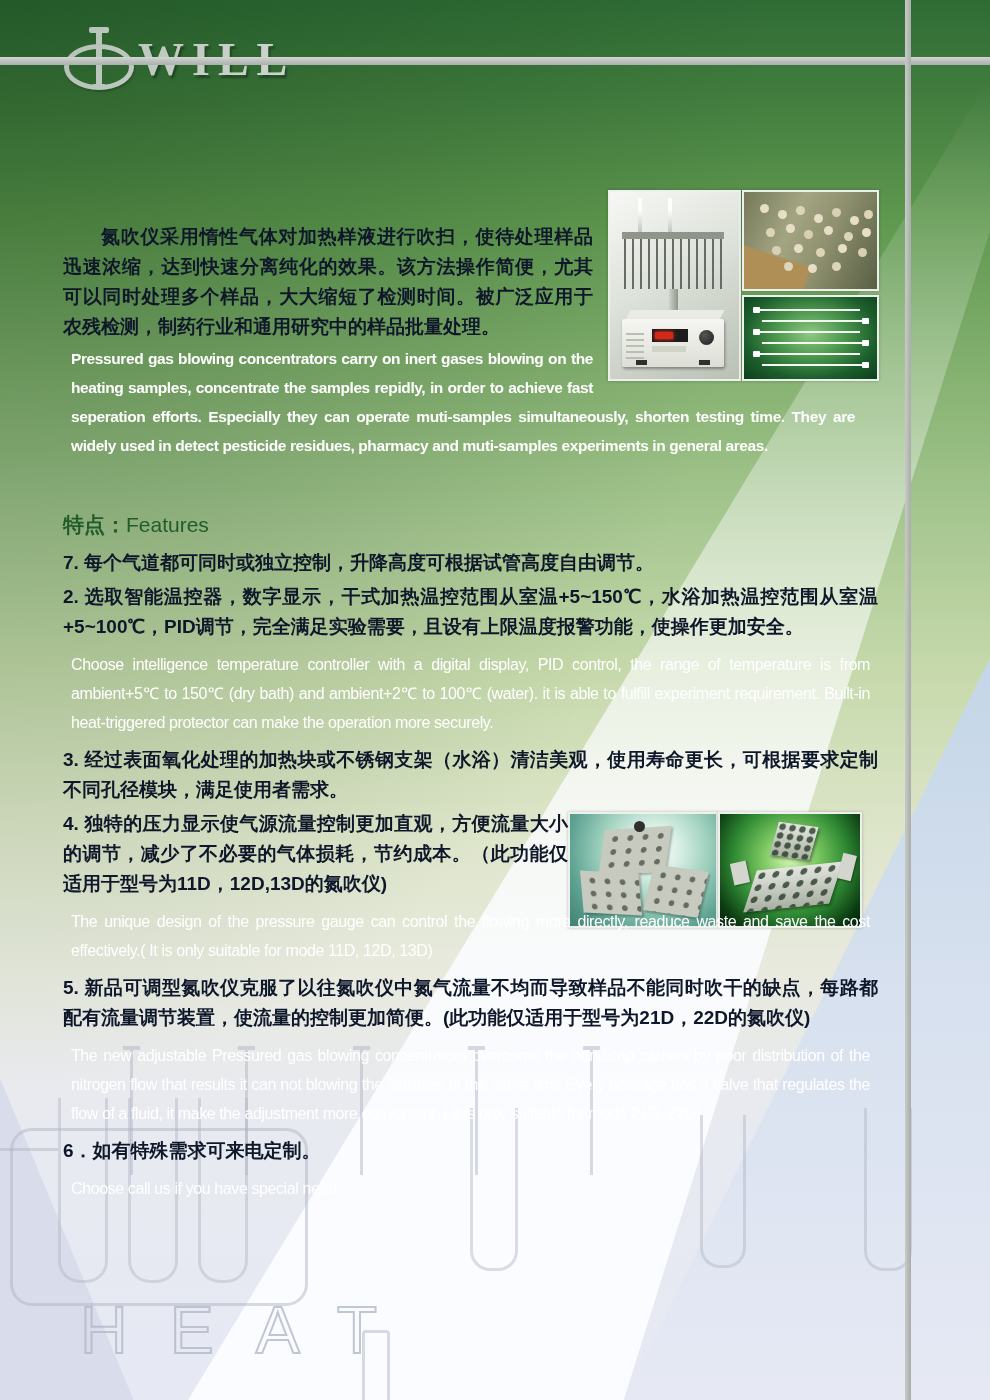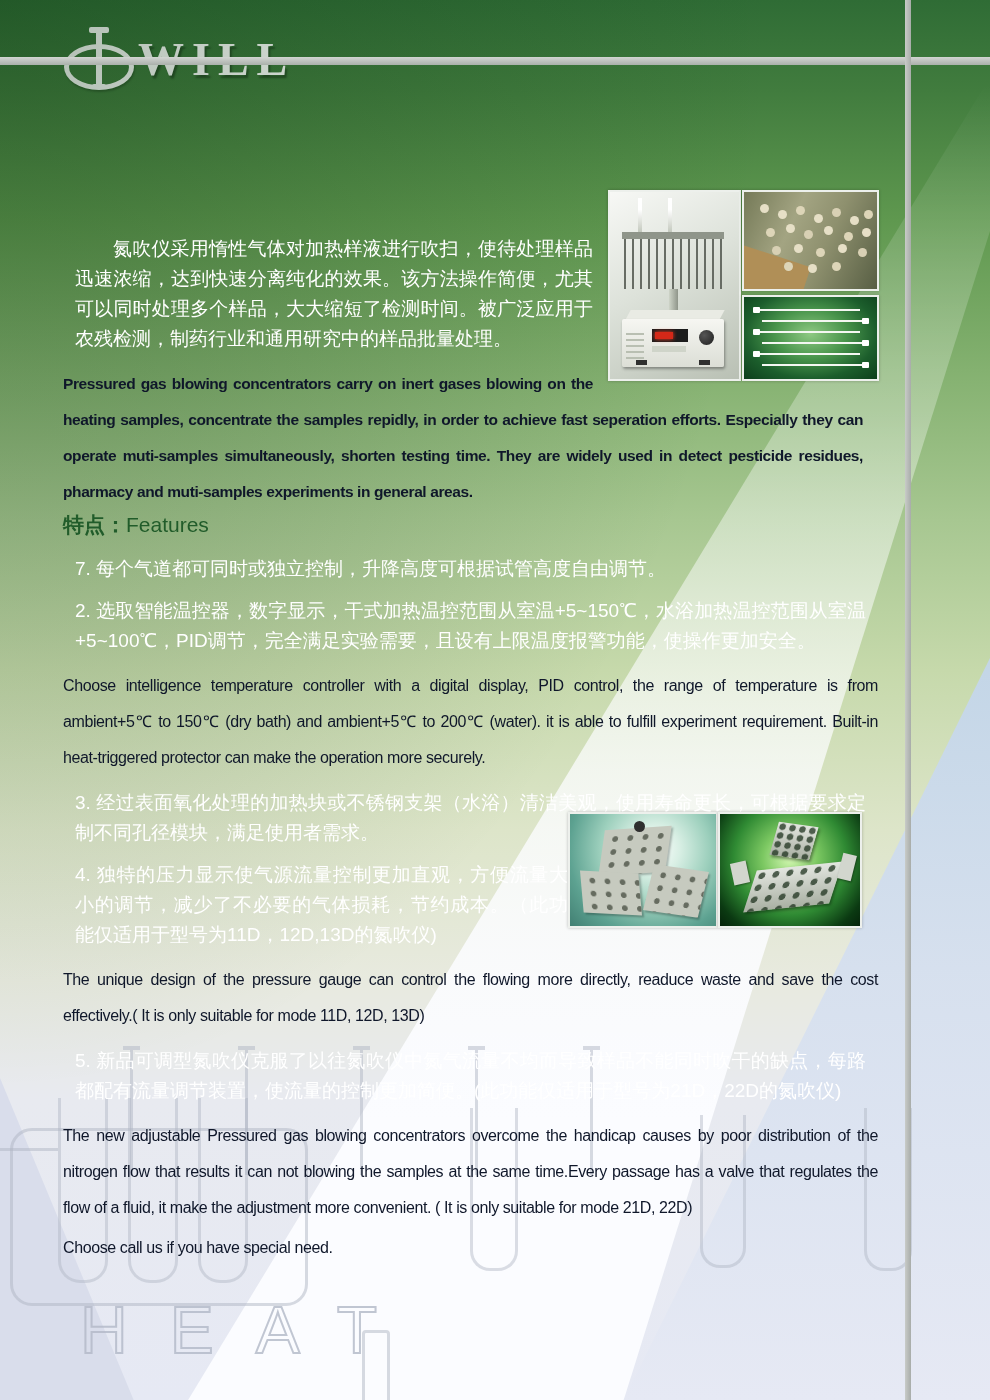--- a/index.html
+++ b/index.html
@@ -54,24 +54,24 @@
   .logo-pin-cap{left:89px;top:27px;width:20px;height:6px;background:#fff;border-radius:2px;}
   .logo-pin-stem{left:96px;top:30px;width:6px;height:56px;background:#fff;}
   .logo-pin-base{left:92px;top:84px;width:14px;height:5px;background:#fff;border-radius:2px;}
   .logo-text{left:138px;top:33px;font-family:"Liberation Serif",serif;font-size:46px;
       font-weight:700;letter-spacing:8px;color:#fff;
       text-shadow:2px 3px 2px rgba(20,40,20,.55);}
 
   
   .title{left:63px;top:160px;z-index:6;font-size:27px;font-weight:700;
       letter-spacing:1px;color:#3a8c3e;}
-  .zh{font-size:19px;line-height:30px;font-weight:400;color:#ffffff;
-      text-align:justify;margin:12px;}
-  .en{font-size:16px;line-height:36px;font-weight:400;color:#0f172a;
-      letter-spacing:-.4px;text-align:justify;margin:0;}
+  .zh{font-size:19px;line-height:30px;font-weight:700;color:#0f172a;
+      text-align:justify;margin:0;}
+  .en{font-size:16px;line-height:29px;font-weight:400;color:#ffffff;
+      letter-spacing:-.4px;text-align:justify;margin:8px;}
   .intro{left:63px;top:222px;width:800px;z-index:6;}
   .intro .zh{text-indent:2em;}
   .intro .en{font-size:15.5px;font-weight:700;margin-top:2px;}
   .spacer-r{float:right;width:270px;height:180px;}
   .features{left:63px;top:508px;width:815px;z-index:6;}
   .feat-head{margin:0 0 6px 0;font-size:21px;color:#215c2a;line-height:34px;}
   .feat-head .h-zh{font-weight:700;}
   .feat-head .h-en{font-weight:400;margin-top:22px;}
   .feature{margin:0 0 4px 0;}
   .spacer-img{float:right;width:310px;height:85px;}
@@ -226,39 +226,40 @@
 
   <div class="abs features">
     <p class="feat-head"><span class="h-zh">特点：</span><span class="h-en">Features</span></p>
 
     <div class="feature">
       <p class="zh">7. 每个气道都可同时或独立控制，升降高度可根据试管高度自由调节。</p>
     </div>
 
     <div class="feature">
       <p class="zh">2. 选取智能温控器，数字显示，干式加热温控范围从室温+5~150℃，水浴加热温控范围从室温+5~100℃，PID调节，完全满足实验需要，且设有上限温度报警功能，使操作更加安全。</p>
-      <p class="en">Choose  intelligence  temperature  controller  with a digital  display, PID control, the range of  temperature is from ambient+5℃ to 150℃  (dry bath) and ambient+5℃ to 200℃  (water). it is able to fulfill experiment requirement. Built-in heat-triggered protector can make the operation more securely.</p>
+      <p class="en">Choose  intelligence  temperature  controller  with a digital  display, PID control, the range of  temperature is from ambient+5℃ to 150℃  (dry bath) and ambient+2℃ to 100℃  (water). it is able to fulfill experiment requirement. Built-in heat-triggered protector can make the operation more securely.</p>
     </div>
 
     <div class="feature">
       <p class="zh">3. 经过表面氧化处理的加热块或不锈钢支架（水浴）清洁美观，使用寿命更长，可根据要求定制不同孔径模块，满足使用者需求。</p>
       <div class="spacer-img"></div>
     </div>
 
     <div class="feature">
       <p class="zh">4. 独特的压力显示使气源流量控制更加直观，方便流量大小的调节，减少了不必要的气体损耗，节约成本。（此功能仅适用于型号为11D，12D,13D的氮吹仪)</p>
       <p class="en">The unique design of the pressure gauge can control the flowing more directly, readuce waste and save the cost effectively.( It is only suitable for mode 11D, 12D, 13D)</p>
     </div>
 
     <div class="feature">
       <p class="zh">5. 新品可调型氮吹仪克服了以往氮吹仪中氮气流量不均而导致样品不能同时吹干的缺点，每路都配有流量调节装置，使流量的控制更加简便。(此功能仅适用于型号为21D，22D的氮吹仪)</p>
       <p class="en">The new adjustable Pressured gas blowing concentrators overcome the handicap causes by poor distribution of the nitrogen flow that results it can not blowing the samples at the same time.Every passage has a valve that regulates the flow of a fluid, it make the adjustment more convenient. ( It is only suitable for mode 21D, 22D)</p>
     </div>
 
     <div class="feature">
+      <p class="zh">6．如有特殊需求可来电定制。</p>
       <p class="en">Choose call us if you have special need.</p>
     </div>
   </div>
 
   <div class="abs photo ph-blocks">
     <div class="abs block b1"></div>
     <div class="abs block b2"></div>
     <div class="abs block b3"></div>
     <div class="abs block-cap"></div>
   </div>

